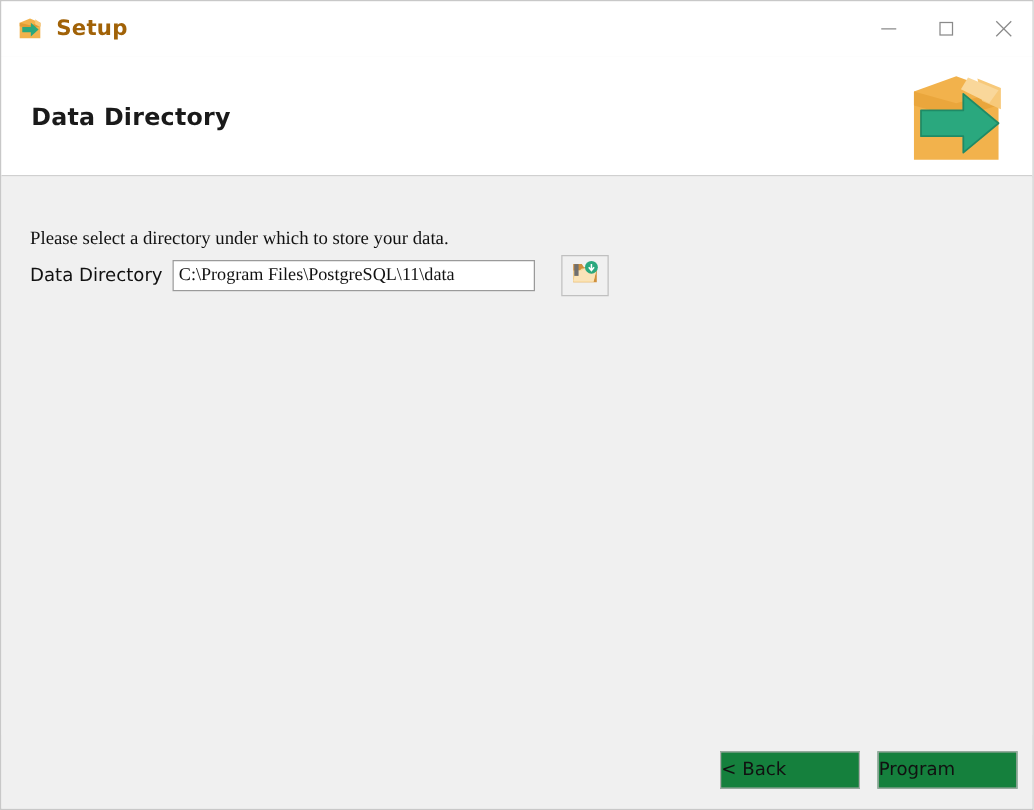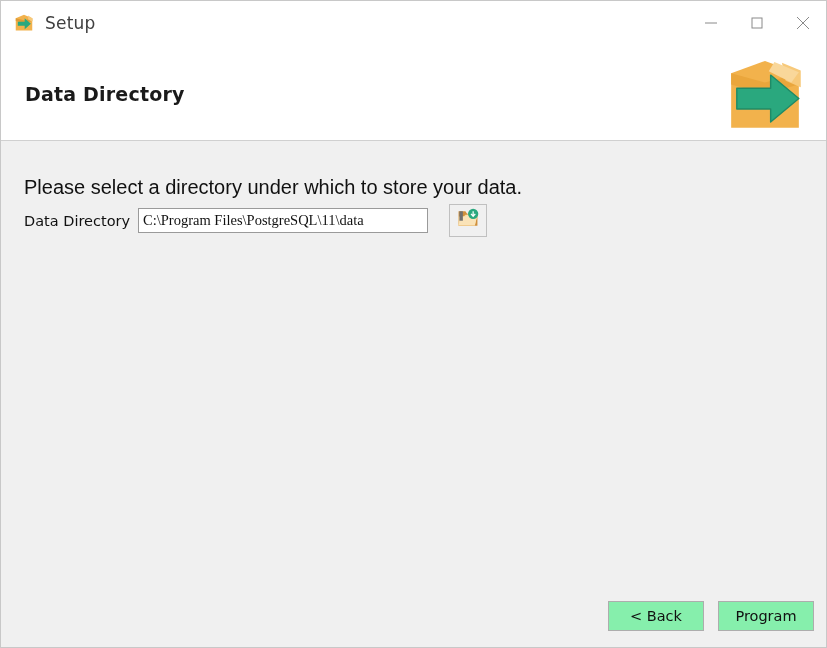--- a/index.html
+++ b/index.html
@@ -36,23 +36,23 @@
   }
   .titlebar-icon {
     margin-left: 12px;
     width: 22px;
     height: 22px;
     flex: none;
   }
   .titlebar-title {
     margin-left: 10px;
     font-size: 17px;
-    color: #404040;
-    font-family: "DejaVu Sans", sans-serif;
-    font-weight: 400;
+    color: #a16207;
+    font-family: "DejaVu Sans", sans-serif;
+    font-weight: 700;
     letter-spacing: 0.2px;
   }
   .window-controls {
     position: absolute;
     right: 0; top: 0;
     height: 44px;
     display: flex;
     align-items: center;
   }
   .win-btn {
@@ -100,24 +100,24 @@
   .content {
     position: absolute;
     left: 0; top: 141px;
     width: 825px;
     height: 446px;
     background: #f0f0f0;
   }
   .instruction {
     position: absolute;
     left: 23px;
-    top: 34px;
-    font-size: 20px;
-    color: #111111;
-    font-family: Liberation Sans, sans-serif;
+    top: 41px;
+    font-size: 15px;
+    color: #111111;
+    font-family: Liberation Serif, serif;
   }
   .field-row {
     position: absolute;
     left: 23px;
     top: 62px;
     display: flex;
     align-items: center;
   }
   .field-label {
     font-size: 14.5px;
@@ -183,32 +183,32 @@
     margin-right: 0px;
   }
   .buttons {
     position: absolute;
     right: 12px;
     top: 33px;
     display: flex;
     gap: 14px;
   }
   .btn {
-    width: 96px;
+    width: 112px;
     height: 30px;
     box-sizing: border-box;
-    background: #86efac;
+    background: #15803d;
     border: 1px solid #adadad;
     font-size: 14.5px;
     font-family: "DejaVu Sans", sans-serif;
     color: #111111;
     cursor: default;
     padding: 0;
     line-height: 28px;
-    text-align: center;
+    text-align: left;
   }
 </style>
 </head>
 <body>
 
 <div class="window">
 
   <div class="titlebar">
     <span class="titlebar-icon">
       <svg viewBox="0 0 32 32" width="22" height="22">

